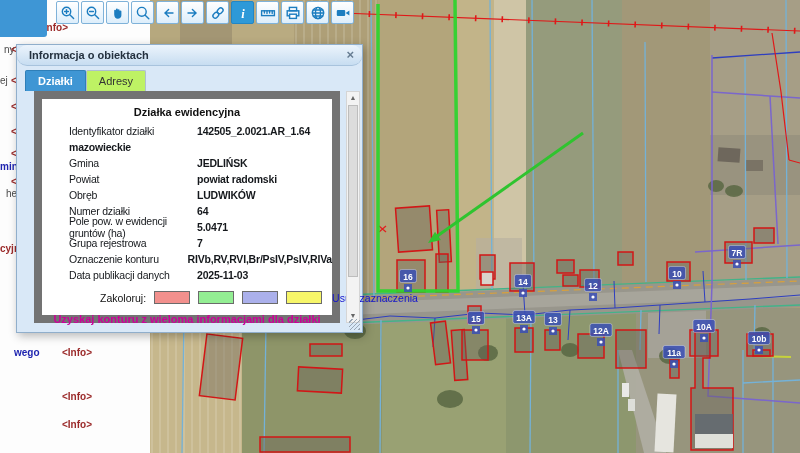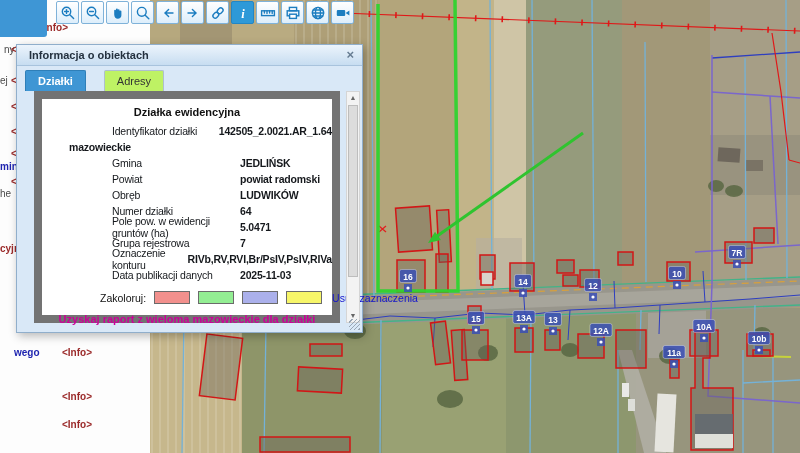--- a/index.html
+++ b/index.html
@@ -26,31 +26,31 @@
   .tbtn svg * { stroke:#1c7dc0; fill:none; stroke-width:1.4; stroke-linecap:round; }
   .tbtn svg .fill { fill:#1c7dc0; stroke:none; }
   .tbtn svg .fillwhite { fill:#ffffff; }
   .tbtn svg text { stroke:none; fill:#1c7dc0; }
   .tbtn.active { background:#2e99d8; border-color:#2386c4; }
   .tbtn.active svg text { fill:#fff; }
 
   
   #dialog { position:absolute; left:16px; top:44px; width:347px; height:289px; background:#d9e8f7;
             border:1px solid #90aecb; box-shadow:2px 3px 9px rgba(0,0,0,.28); z-index:10; }
-  #titlebar { position:relative; height:21px; background:linear-gradient(#ecf4fc,#c7ddf1); border-bottom:1px solid #a8c3dd; }
+  #titlebar { position:relative; height:21px; background:linear-gradient(#ecf4fc,#c7ddf1); border-bottom:1px solid #a8c3dd;border-radius:10px; }
   #dlg-title { position:absolute; left:12px; top:4px; font-size:11px; font-weight:bold; color:#24313f; }
   #dlg-close { position:absolute; right:8px; top:2px; font-size:13px; font-weight:bold; color:#667c92; cursor:pointer; }
-  #tabs { position:absolute; left:8px; top:25px; display:flex; gap:18px; }
+  #tabs { position:absolute; left:8px; top:25px; display:flex; gap:0; }
   .tab { height:21px; line-height:20px; padding:0 12px; font-size:11px; border-radius:2px 2px 0 0; cursor:pointer; }
   .tab.active { background:#3f96d4; color:#fff; font-weight:bold; border:1px solid #2f7fb8; border-bottom:none; }
   .tab.inactive { background:#bef264; color:#333; border:1px solid #aebfcf; border-bottom:none; }
   #cbox { position:absolute; left:17px; top:46px; width:306px; height:232px; background:#fff; border:8px solid #737373; }
   #cbox-title { text-align:center; font-size:11px; font-weight:bold; color:#101010; margin-top:7px; margin-bottom:5px; }
   .frow { display:flex; height:16px; align-items:center; padding-left:27px; font-size:10.5px; color:#15181c; }
-  .flabel { width:128px; letter-spacing:-0.2px;margin-left:43px; }
+  .flabel { width:128px; letter-spacing:-0.2px; }
   .fvalue { font-weight:bold; letter-spacing:-0.2px; }
   #colorize { position:absolute; left:0; top:192px; width:100%; display:flex; align-items:center; gap:8px;
               font-size:10.5px; color:#111; padding-left:58px; }
   .swatch { width:36px; height:13px; border:1px solid #6b6b6b; cursor:pointer; }
   #clear-link { color:#1515cc; cursor:pointer; margin-left:2px; white-space:nowrap; }
   #report-link { position:absolute; top:214px; width:100%; text-align:center; font-weight:bold; font-size:11px; color:#cc0099; cursor:pointer; }
   #scrollbar { position:absolute; left:329px; top:46px; width:14px; height:232px; background:#f3f3f3; border:1px solid #d5d5d5; }
   .sarrow { position:absolute; left:0; width:100%; text-align:center; font-size:7px; color:#666; height:12px; line-height:12px; cursor:pointer; }
   #sarrow-up { top:0; } #sarrow-down { bottom:0; }
   #sthumb { position:absolute; left:1px; top:13px; width:10px; height:172px; background:#dcdcdc; border:1px solid #bdbdbd; cursor:pointer; }
@@ -302,21 +302,21 @@
       <span class="sbitem info" style="left: 38px; top: 22px;">&lt;Info&gt;</span>
       <span class="sbitem frag" style="left: 4px; top: 44px;">ny</span>
       <span class="sbitem info" style="left: 11px; top: 44px;">&lt;</span>
       <span class="sbitem frag" style="left: 0px; top: 75px;">ej</span>
       <span class="sbitem info" style="left: 11px; top: 75px;">&lt;</span>
       <span class="sbitem info" style="left: 11px; top: 101px;">&lt;</span>
       <span class="sbitem info" style="left: 11px; top: 126px;">&lt;</span>
       <span class="sbitem info" style="left: 11px; top: 148px;">&lt;</span>
       <span class="sbitem layer" style="left: 0px; top: 161px;">minn</span>
       <span class="sbitem info" style="left: 11px; top: 176px;">&lt;</span>
-      <span class="sbitem frag" style="left: 0px; top: 188px;">he</span>
+      <span class="sbitem frag" style="left: 0px; top: 188px; padding-left: 6px;">he</span>
       <span class="sbitem info" style="left: 0px; top: 243px;">cyjne</span>
       <span class="sbitem layer" style="left: 14px; top: 347px;">wego</span>
       <span class="sbitem info" style="left: 62px; top: 347px;">&lt;Info&gt;</span>
       <span class="sbitem info" style="left: 62px; top: 391px;">&lt;Info&gt;</span>
       <span class="sbitem info" style="left: 62px; top: 419px;">&lt;Info&gt;</span>
     </div>
 
   <div id="blue-block"></div>
 
   <div id="toolbar">
@@ -457,21 +457,21 @@
       <div id="colorize">
         <span>Zakoloruj:</span>
         <span id="swatches" style="display:flex;gap:8px;">
             <span class="swatch" style="background: rgb(242, 144, 141);"></span>
             <span class="swatch" style="background: rgb(147, 238, 147);"></span>
             <span class="swatch" style="background: rgb(171, 176, 235);"></span>
             <span class="swatch" style="background: rgb(247, 246, 105);"></span>
           </span>
         <span id="clear-link">Usuń zaznaczenia</span>
       </div>
-      <div id="report-link">Uzyskaj raport z wieloma mazowieckie dla działki</div>
+      <div id="report-link">Uzyskaj konturu z wieloma informacjami dla działki</div>
     </div>
     <div id="scrollbar">
       <div class="sarrow" id="sarrow-up">▲</div>
       <div id="sthumb"></div>
       <div class="sarrow" id="sarrow-down">▼</div>
     </div>
     <div id="grip"></div>
   </div>
 </div>
 

